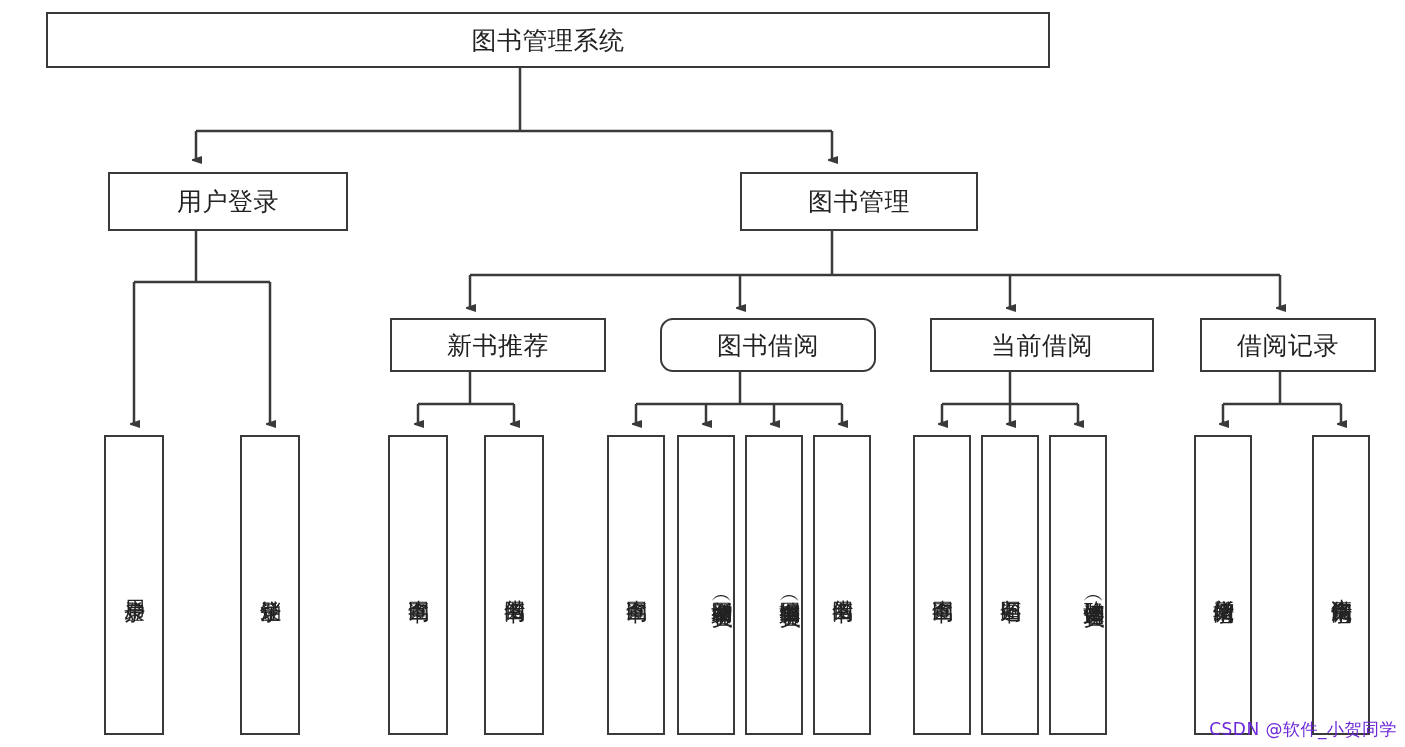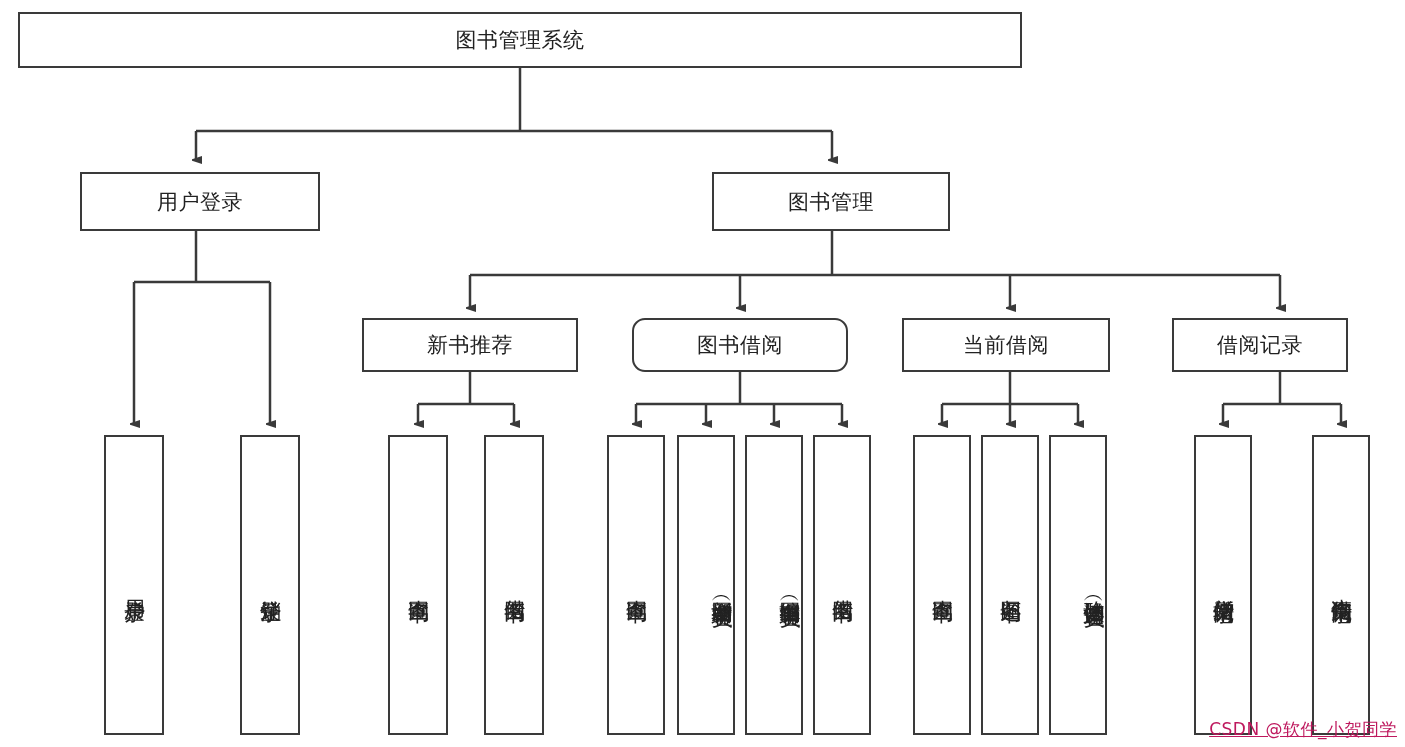--- a/index.html
+++ b/index.html
@@ -28,23 +28,24 @@
     position: absolute;
     box-sizing: border-box;
     border: 2.5px solid #3a3a3a;
     background: #ffffff;
     display: flex;
     align-items: center;
     justify-content: center;
     color: #222222;
   }
   .node-h {
-    font-size: 21px;
+    font-size: 25px;
     letter-spacing: 0.5px;
     white-space: nowrap;
+    margin-left: 28px;
   }
   .node-v {
     writing-mode: vertical-rl;
     text-orientation: upright;
     font-size: 21px;
     line-height: 1.12;
     letter-spacing: 1px;
     align-items: flex-start;
     justify-content: center;
     padding-top: 6px;
@@ -52,24 +53,23 @@
   }
   .node-v.center-v {
     align-items: center;
     padding-top: 0;
   }
   .watermark {
     position: absolute;
     right: 8px;
     bottom: 6px;
     font-size: 17px;
-    color: #be185d;
+    color: #6d28d9;
     white-space: nowrap;
     letter-spacing: 0.5px;
-    text-decoration: underline;
   }
 </style>
 </head>
 <body>
 
 <div id="canvas">
 
   <svg id="diagram-svg" viewBox="0 0 1405 747">
     <defs>
       <marker id="arrow" markerWidth="10" markerHeight="10" refX="4" refY="6" orient="auto" markerUnits="userSpaceOnUse">
@@ -120,21 +120,21 @@
     </g>
   </svg>
 
   <div class="node-box node-h" style="left:18px; top:12px; width:1004px; height:56px;">图书管理系统</div>
 
   <div class="node-box node-h" style="left:80px; top:172px; width:240px; height:59px;">用户登录</div>
   <div class="node-box node-h" style="left:712px; top:172px; width:238px; height:59px;">图书管理</div>
 
   <div class="node-box node-h" style="left:362px; top:318px; width:216px; height:54px;">新书推荐</div>
   <div class="node-box node-h" style="left:632px; top:318px; width:216px; height:54px;border-radius:13px;">图书借阅</div>
-  <div class="node-box node-h" style="left:902px; top:318px; width:208px; height:54px;">当前借阅</div>
+  <div class="node-box node-h" style="left:902px; top:318px; width:224px; height:54px;">当前借阅</div>
   <div class="node-box node-h" style="left:1172px; top:318px; width:176px; height:54px;">借阅记录</div>
 
   <div class="node-box node-v center-v" style="left:104px; top:435px; width:60px; height:300px;">用户登录</div>
   <div class="node-box node-v center-v" style="left:240px; top:435px; width:60px; height:300px;">注销登录</div>
 
   <div class="node-box node-v center-v" style="left:388px; top:435px; width:60px; height:300px;">查询图书</div>
   <div class="node-box node-v center-v" style="left:484px; top:435px; width:60px; height:300px;">借阅图书</div>
 
   <div class="node-box node-v center-v" style="left:607px; top:435px; width:58px; height:300px;">查询图书</div>
   <div class="node-box node-v" style="left:677px; top:435px; width:58px; height:300px;">新增图书（管理员）</div>

